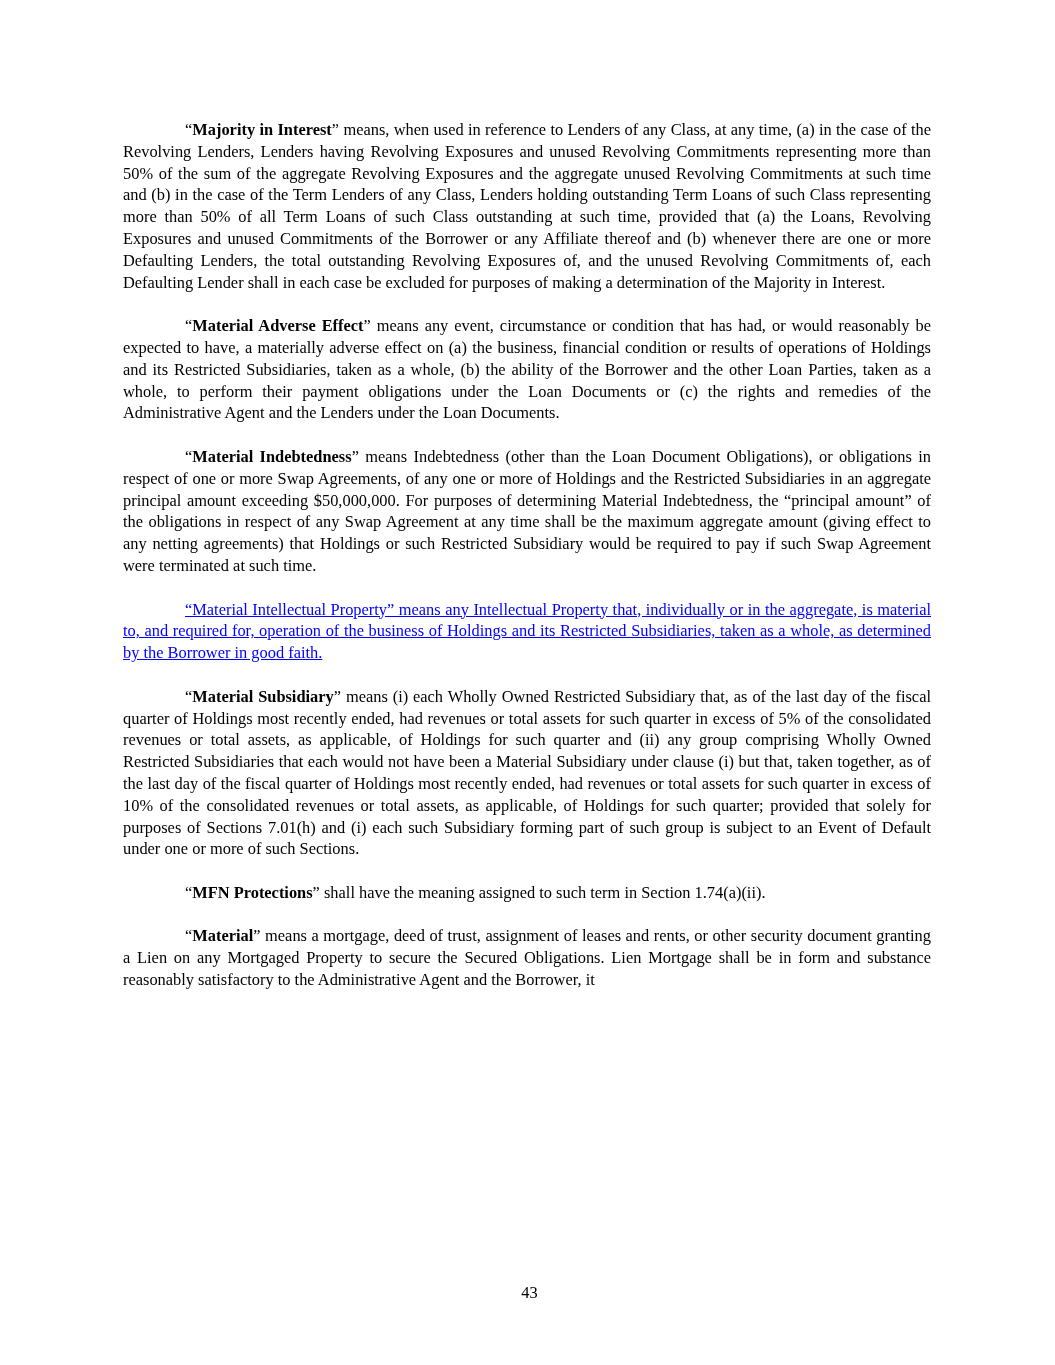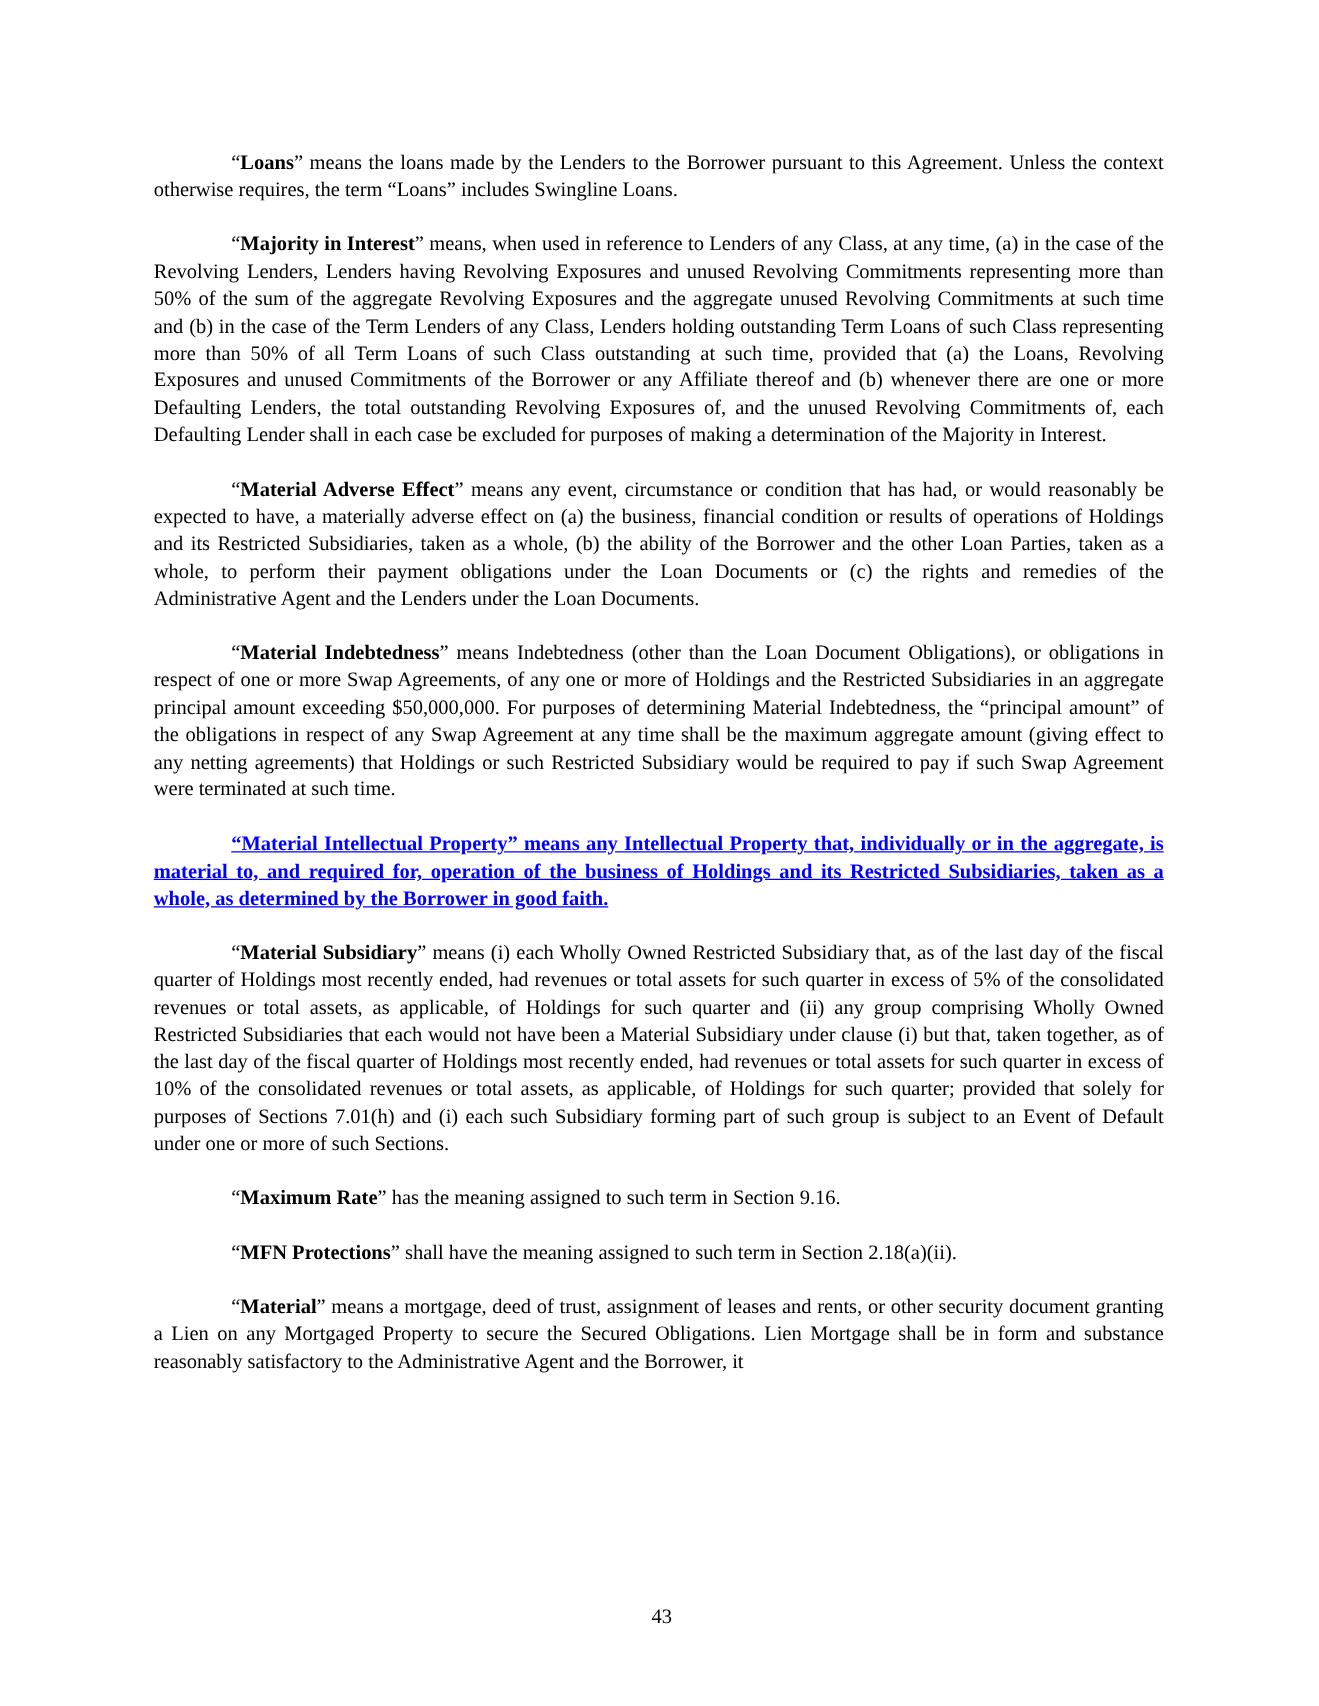--- a/index.html
+++ b/index.html
@@ -25,42 +25,40 @@
   }
   p.para {
     text-indent: 62px;
     margin: 0 0 21.8px 0;
   }
   p.para:last-child { margin-bottom: 0; }
   .bold { font-weight: bold; }
   .italic { }
   p.para.inserted {
     color: var(--inserted-color, #0000FF);
-    font-weight: bold;
+    font-weight: normal;
     text-decoration: underline;
   }
   .page-number {
     position: absolute;
     left: 4px;
     right: 0;
     bottom: 62px;
     text-align: center;
     font-size: 16.4px;
     margin-top: 42px;
   }
 </style>
 </head>
 <body>
 
 <div class="page">
   <div class="doc-body">
-      <p class="para"><span>“</span><span class="bold">Loans</span><span>” means the loans made by the Lenders to the Borrower pursuant to this Agreement.  Unless the context otherwise requires, the term “Loans” includes Swingline Loans.</span></p>
       <p class="para"><span>“</span><span class="bold">Majority in Interest</span><span>” means, when used in reference to Lenders of any Class, at any time, (a) in the case of the Revolving Lenders, Lenders having Revolving Exposures and unused Revolving Commitments representing more than 50% of the sum of the aggregate Revolving Exposures and the aggregate unused Revolving Commitments at such time and (b) in the case of the Term Lenders of any Class, Lenders holding outstanding Term Loans of such Class representing more than 50% of all Term Loans of such Class outstanding at such time, </span><span class="italic">provided</span><span> that (a) the Loans, Revolving Exposures and unused Commitments of the Borrower or any Affiliate thereof and (b) whenever there are one or more Defaulting Lenders, the total outstanding Revolving Exposures of, and the unused Revolving Commitments of, each Defaulting Lender shall in each case be excluded for purposes of making a determination of the Majority in Interest.</span></p>
       <p class="para"><span>“</span><span class="bold">Material Adverse Effect</span><span>” means any event, circumstance or condition that has had, or would reasonably be expected to have, a materially adverse effect on (a) the business, financial condition or results of operations of Holdings and its Restricted Subsidiaries, taken as a whole, (b) the ability of the Borrower and the other Loan Parties, taken as a whole, to perform their payment obligations under the Loan Documents or (c) the rights and remedies of the Administrative Agent and the Lenders under the Loan Documents.</span></p>
       <p class="para"><span>“</span><span class="bold">Material Indebtedness</span><span>” means Indebtedness (other than the Loan Document Obligations), or obligations in respect of one or more Swap Agreements, of any one or more of Holdings and the Restricted Subsidiaries in an aggregate principal amount exceeding $50,000,000.  For purposes of determining Material Indebtedness, the “principal amount” of the obligations in respect of any Swap Agreement at any time shall be the maximum aggregate amount (giving effect to any netting agreements) that Holdings or such Restricted Subsidiary would be required to pay if such Swap Agreement were terminated at such time.</span></p>
       <p class="para inserted"><span>“Material Intellectual Property” means any Intellectual Property that, individually or in the aggregate, is material to, and required for, operation of the business of Holdings and its Restricted Subsidiaries, taken as a whole, as determined by the Borrower in good faith.</span></p>
       <p class="para"><span>“</span><span class="bold">Material Subsidiary</span><span>” means (i) each Wholly Owned Restricted Subsidiary that, as of the last day of the fiscal quarter of Holdings most recently ended, had revenues or total assets for such quarter in excess of 5% of the consolidated revenues or total assets, as applicable, of Holdings for such quarter and (ii) any group comprising Wholly Owned Restricted Subsidiaries that each would not have been a Material Subsidiary under clause (i) but that, taken together, as of the last day of the fiscal quarter of Holdings most recently ended, had revenues or total assets for such quarter in excess of 10% of the consolidated revenues or total assets, as applicable, of Holdings for such quarter; </span><span class="italic">provided</span><span> that solely for purposes of Sections 7.01(h) and (i) each such Subsidiary forming part of such group is subject to an Event of Default under one or more of such Sections.</span></p>
-      <p class="para"><span>“</span><span class="bold">Maximum Rate</span><span>” has the meaning assigned to such term in Section 9.16.</span></p>
-      <p class="para"><span>“</span><span class="bold">MFN Protections</span><span>” shall have the meaning assigned to such term in Section 2.18(a)(ii).</span></p>
+      <p class="para"><span>“</span><span class="bold">MFN Protections</span><span>” shall have the meaning assigned to such term in Section 1.74(a)(ii).</span></p>
       <p class="para"><span>“</span><span class="bold">Material</span><span>” means a mortgage, deed of trust, assignment of leases and rents, or other security document granting a Lien on any Mortgaged Property to secure the Secured Obligations.  Lien Mortgage shall be in form and substance reasonably satisfactory to the Administrative Agent and the Borrower, it</span></p>
     </div>
   <div class="page-number">43</div>
 </div>
 
 </body></html>

